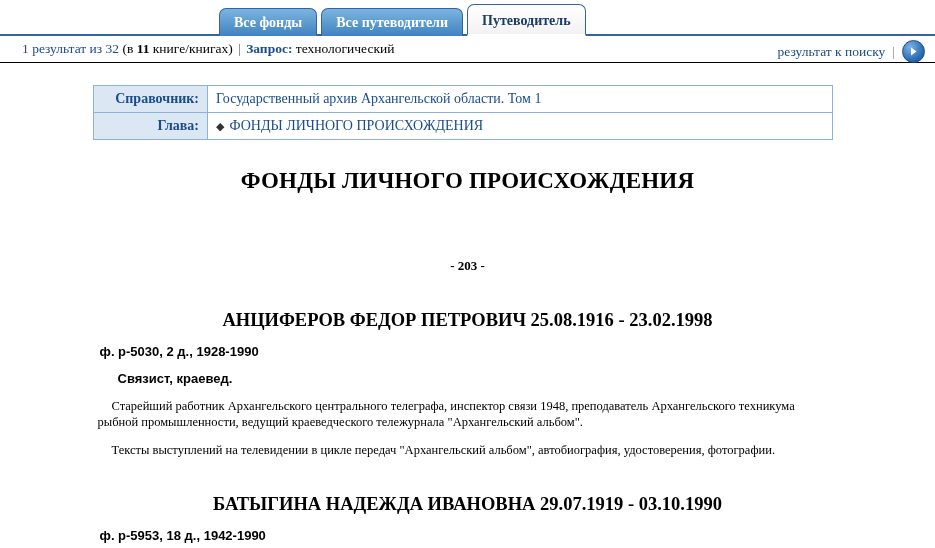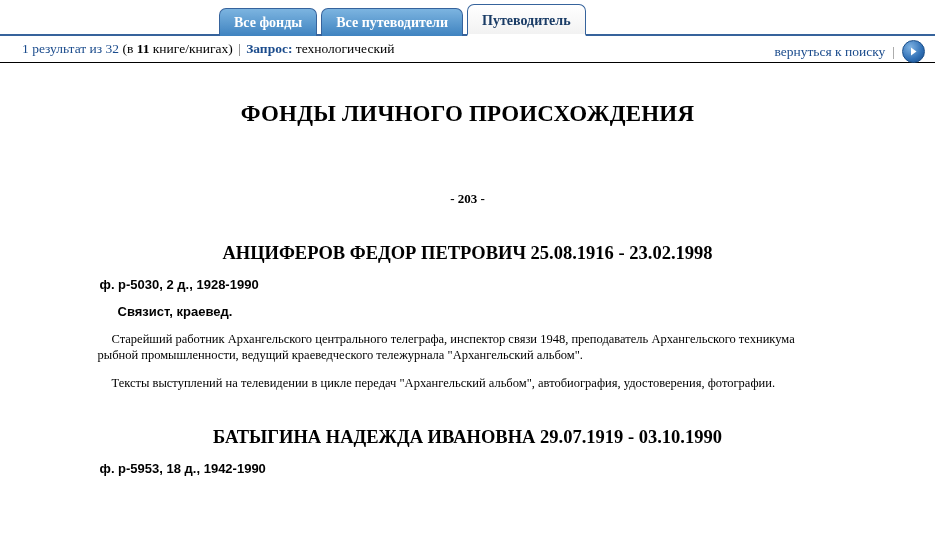--- a/index.html
+++ b/index.html
@@ -226,32 +226,48 @@
   <div class="infobar-left">
     <span class="blue">1 результат из 32</span>
     <span>(в</span>
     <b>11</b>
     <span>книге/книгах)</span>
     <span class="sep">|</span>
     <span class="qlabel">Запрос:</span>
     <span>технологический</span>
   </div>
   <div class="infobar-right">
-    <a class="backlink" href="#">вернуться к поиску</a>
+    <a class="backlink" href="#">результат к поиску</a>
     <span class="vbar">|</span>
     <span class="arrow-btn">
       <svg width="11" height="11" viewBox="0 0 11 11" aria-hidden="true">
         <polygon points="3,1.5 8.5,5.5 3,9.5" fill="#ffffff"></polygon>
       </svg>
     </span>
   </div>
 </div>
 
 <div class="content">
 
+  <table class="hdr-table">
+    <tbody>
+        <tr>
+      <td class="hdr-label">Справочник:</td>
+      <td class="hdr-value">
+        <a href="#">Государственный архив Архангельской области. Том 1</a>
+      </td>
+    </tr>
+    <tr>
+      <td class="hdr-label">Глава:</td>
+      <td class="hdr-value">
+        <span class="bullet">◆</span><a href="#">ФОНДЫ ЛИЧНОГО ПРОИСХОЖДЕНИЯ</a>
+      </td>
+    </tr>
+  </tbody>
+    </table>
 
   <div class="doc">
     <h1 class="doc-title">ФОНДЫ ЛИЧНОГО ПРОИСХОЖДЕНИЯ</h1>
 
     <div class="page-no">- 203 -</div>
 
     <div class="entry-block">
       <h2 class="entry-title">АНЦИФЕРОВ ФЕДОР ПЕТРОВИЧ 25.08.1916 - 23.02.1998</h2>
       <div class="entry-ref">ф. р-5030, 2 д., 1928-1990</div>
       <div class="entry-sub">Связист, краевед.</div>

